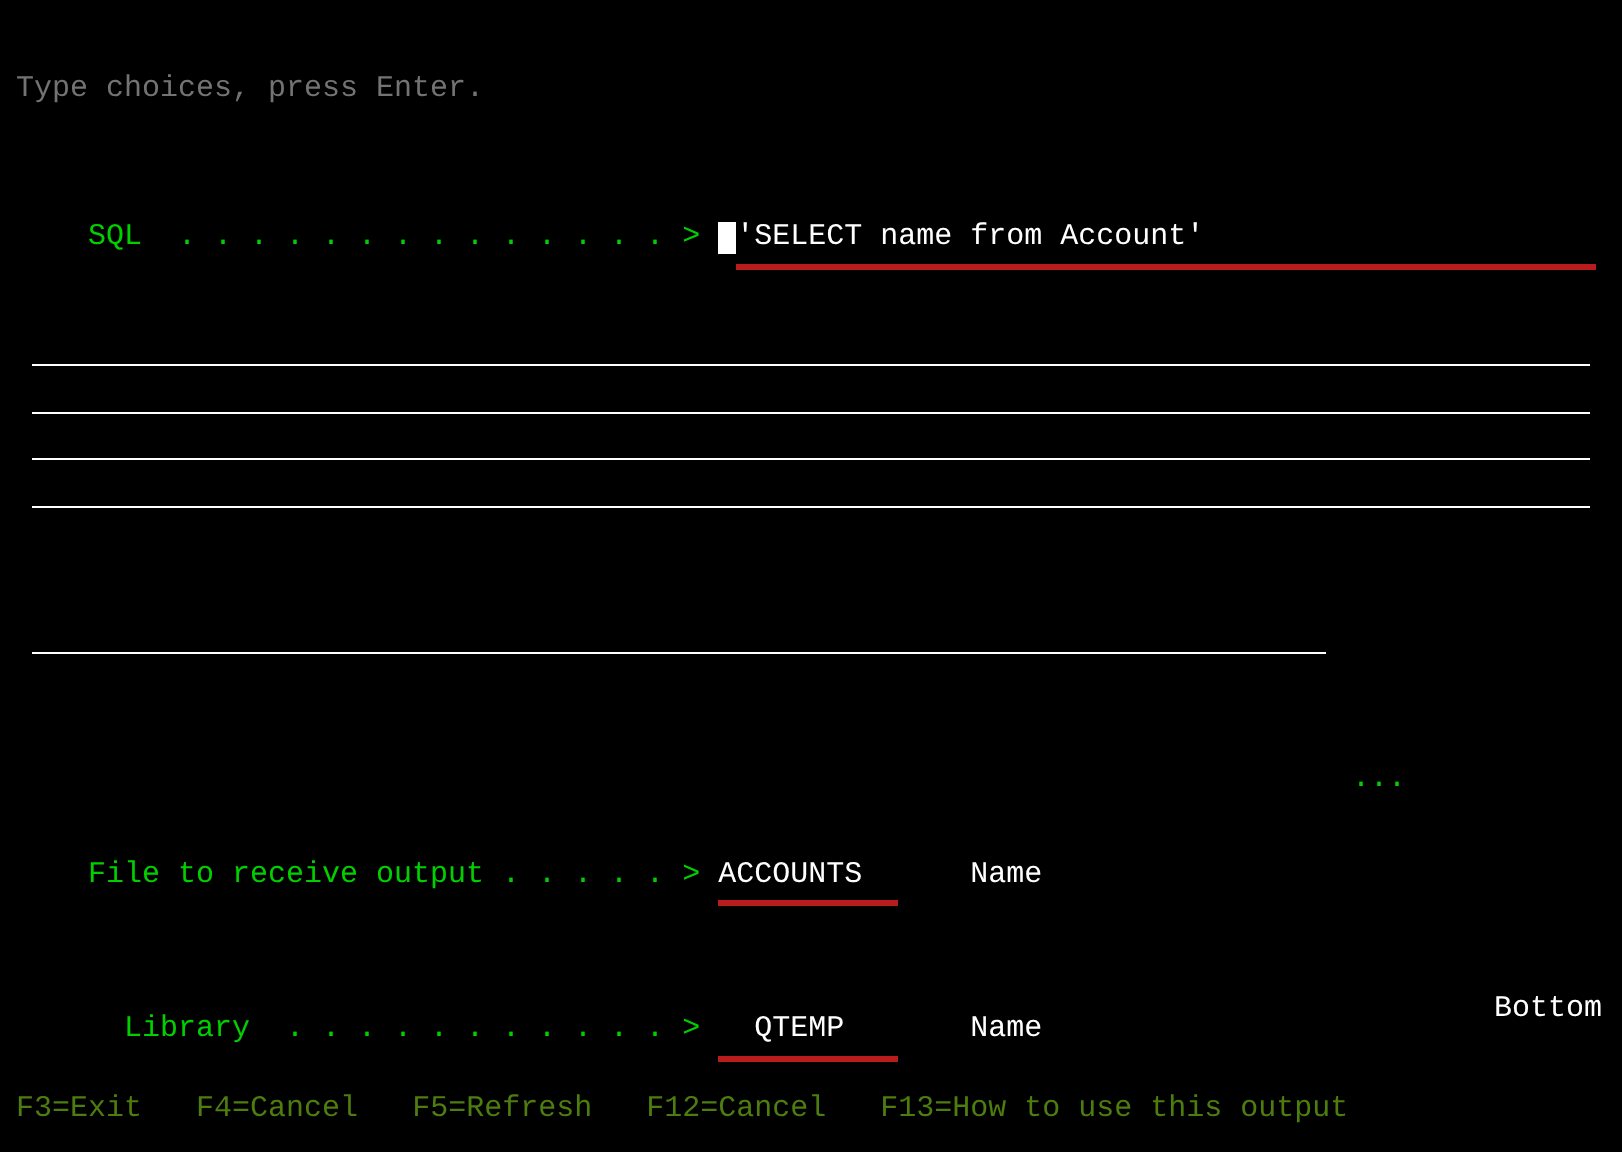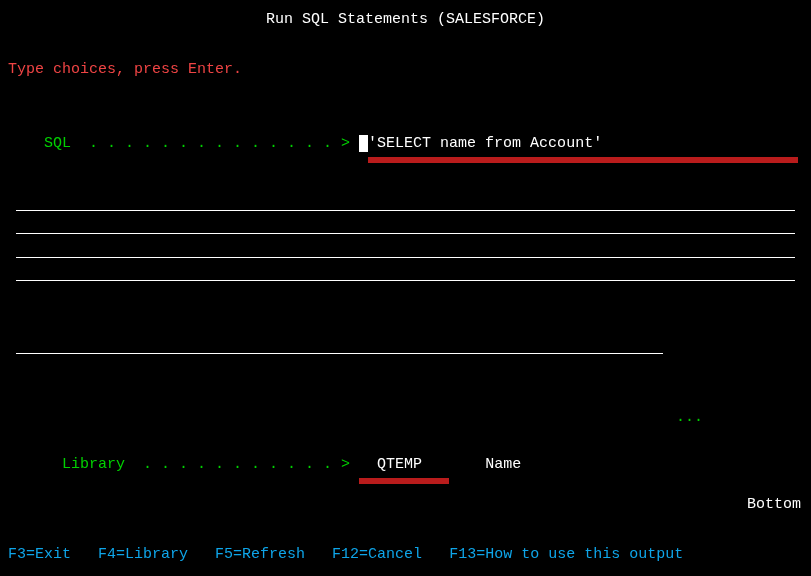--- a/index.html
+++ b/index.html
@@ -18,28 +18,28 @@
     position: relative;
   }
   .screen {
     padding: 8px 8px 8px 8px;
   }
   .title {
     color: #fff;
     text-align: center;
     width: 100%;
   }
-  .blue { color: #ef4444; }
+  .blue { color: #737373; }
   .green { color: #00d000; }
   .white { color: #fff; }
   .row {
     white-space: pre;
   }
   .underline-field {
-    border-bottom: 6px solid #b91c1c;
+    border-bottom: 3px solid #b91c1c;
     display: inline-block;
     min-height: 1.2em;
     vertical-align: baseline;
     white-space: pre;
   }
   .cursor {
     display:inline-block;
     background:#fff;
     width:9px;
     height:1.1em;
@@ -56,72 +56,74 @@
   .cont-line.short {
     margin-right: 140px;
   }
   .fkeys {
     position: absolute;
     bottom: 8px;
     left: 8px;
     right: 8px;
   }
   .fkey {
-    color: #0ea5e9;
+    color: #4d7c0f;
     display: inline-block;
     margin-right: 18px;
     white-space: pre;
   }
   .bottom-label {
     color:#fff;
     position:absolute;
     right:10px;
     bottom:58px;
   }
   .ellipsis {
     color:#00d000;
     white-space:pre;
   }
 </style>
 </head>
 <body>
 
 <div class="screen">
 
-  <div class="row title">Run SQL Statements (SALESFORCE)</div>
 
   <div class="row">&nbsp;</div>
 
   <div class="row blue">Type choices, press Enter.</div>
 
   <div class="row">&nbsp;</div>
 
   <div class="row">
     <span class="green">SQL  . . . . . . . . . . . . . . &gt;</span><span> </span><span class="cursor"></span><span class="underline-field white" style="min-width:430px;">'SELECT name from Account'</span>
   </div>
 
   <span class="cont-line"></span>
   <span class="cont-line"></span>
   <span class="cont-line"></span>
   <span class="cont-line"></span>
   <div class="row" style="position:relative;">
     <span class="cont-line short"></span>
     <span class="ellipsis" style="position:absolute; right:100px; bottom:-2px;"> ...</span>
   </div>
 
+  <div class="row">
+    <span class="green">File to receive output . . . . . &gt;</span><span> </span><span class="underline-field white" style="min-width:90px;">ACCOUNTS  </span><span class="white">    </span><span class="white">Name</span>
+  </div>
 
   <div class="row">
     <span class="green">  Library  . . . . . . . . . . . &gt;</span><span> </span><span class="underline-field white" style="min-width:90px;">  QTEMP   </span><span class="white">    </span><span class="white">Name</span>
   </div>
 
 </div>
 
 <div class="bottom-label">Bottom</div>
 
 <div class="fkeys">
   <div>
     <span class="fkey">F3=Exit</span>
-    <span class="fkey">F4=Library</span>
+    <span class="fkey">F4=Cancel</span>
     <span class="fkey">F5=Refresh</span>
     <span class="fkey">F12=Cancel</span>
     <span class="fkey">F13=How to use this output</span>
   </div>
 </div>
 
 </body></html>

